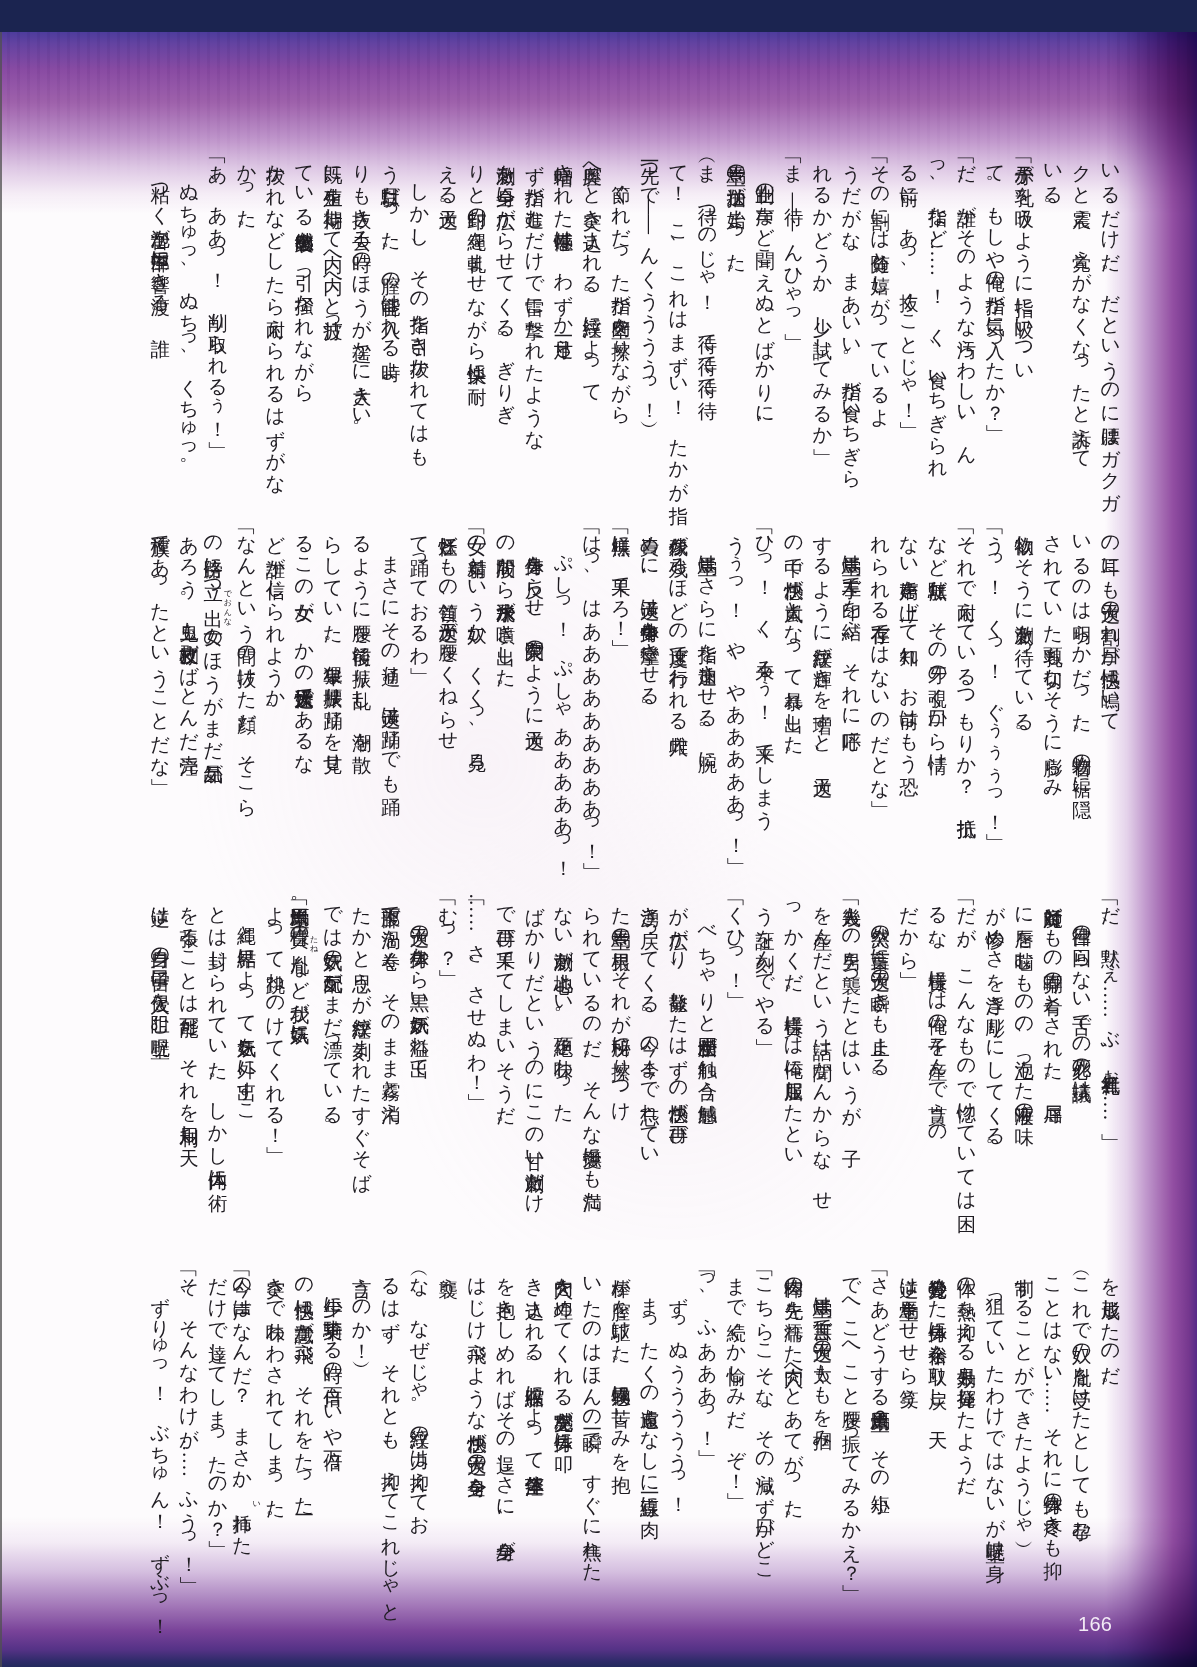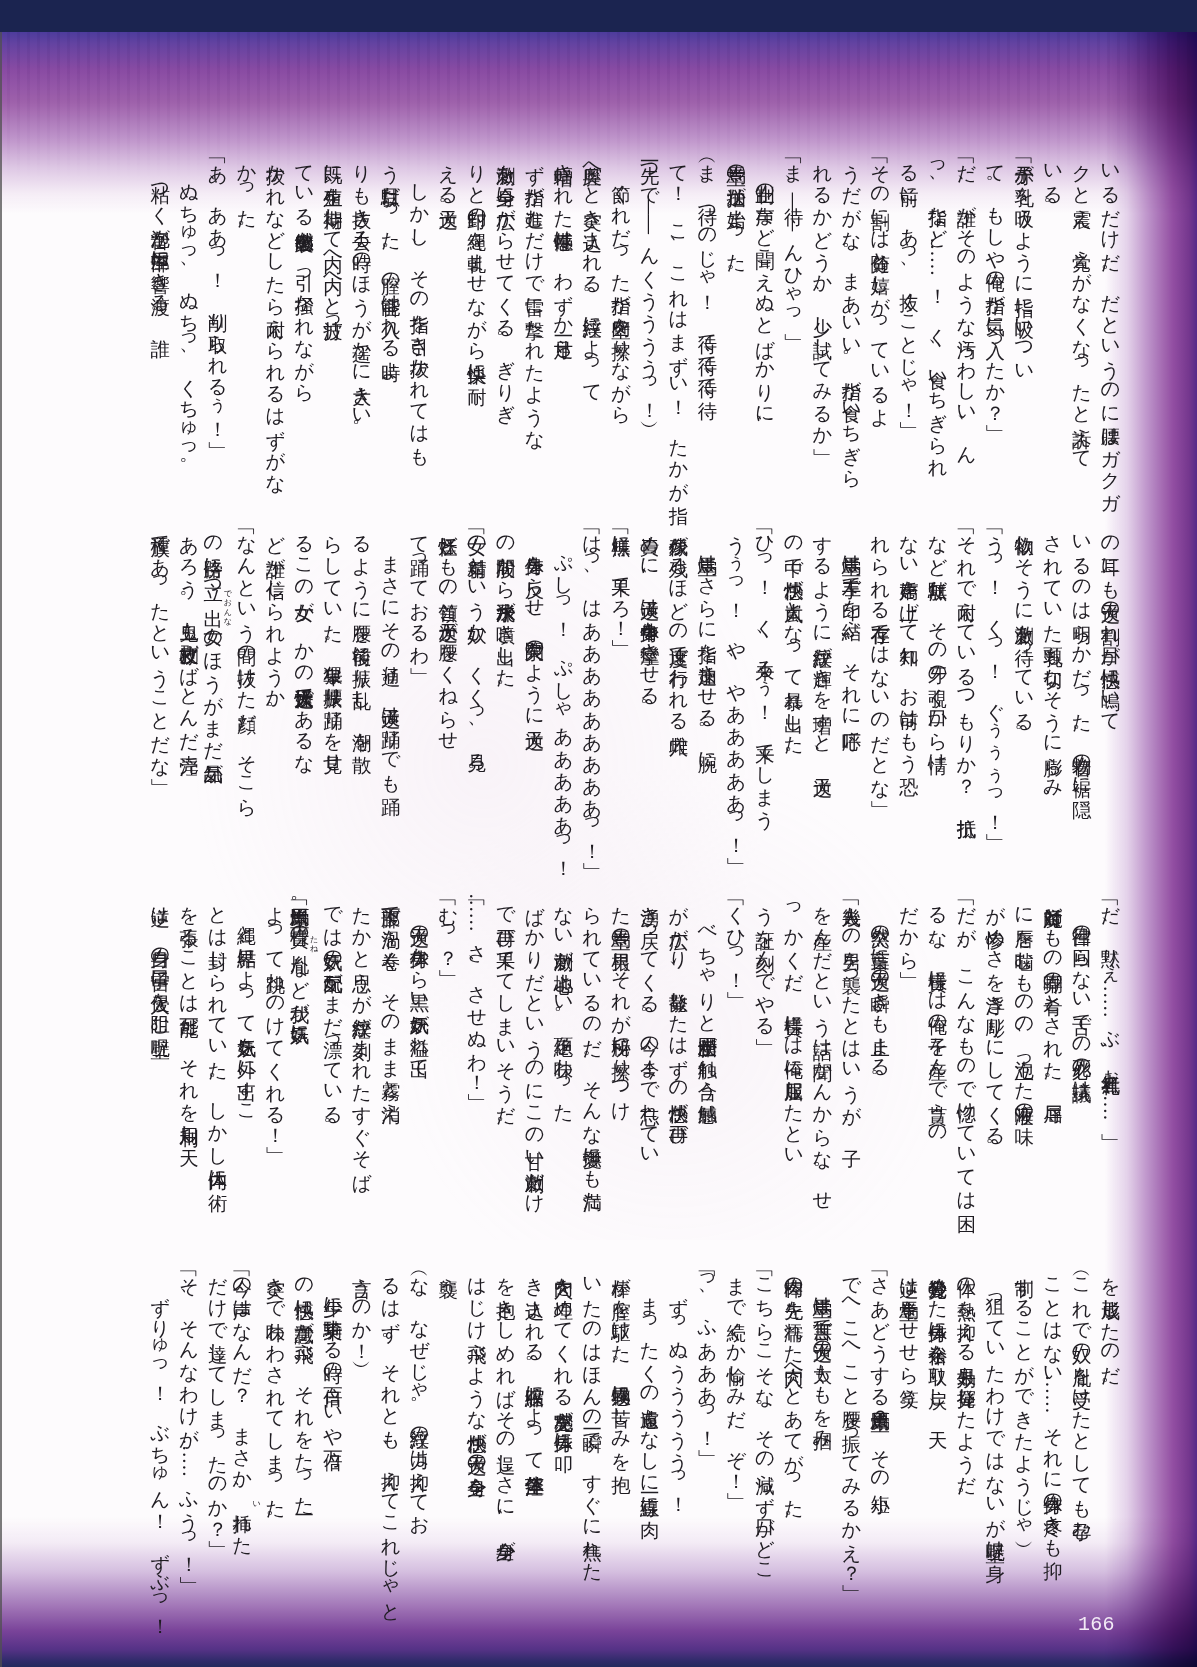--- a/index.html
+++ b/index.html
@@ -53,21 +53,21 @@
     .t1 { top: 151px; }
     .t2 { top: 522px; }
     .t3 { top: 893px; }
     .t4 { top: 1264px; }
     .col { width: 28.8px; white-space: pre; overflow: visible; }
     ruby { ruby-position: over; }
     rt { font-size: 8px; line-height: 1; }
 
     .pagenum {
       position: absolute; left: 1078px; top: 1613px;
-      font-family: Liberation Mono, monospace; font-size: 20px;
+      font-family: Liberation Sans, sans-serif; font-size: 20px;
       color: #f3ebf6; z-index: 6; letter-spacing: 0.3px;
     }
   </style>
 </head>
 <body>
 
 <div class="page">
   <div class="band-top"></div>
   <div class="vig watermark"></div>
   <div class="vig vig-top"></div>

